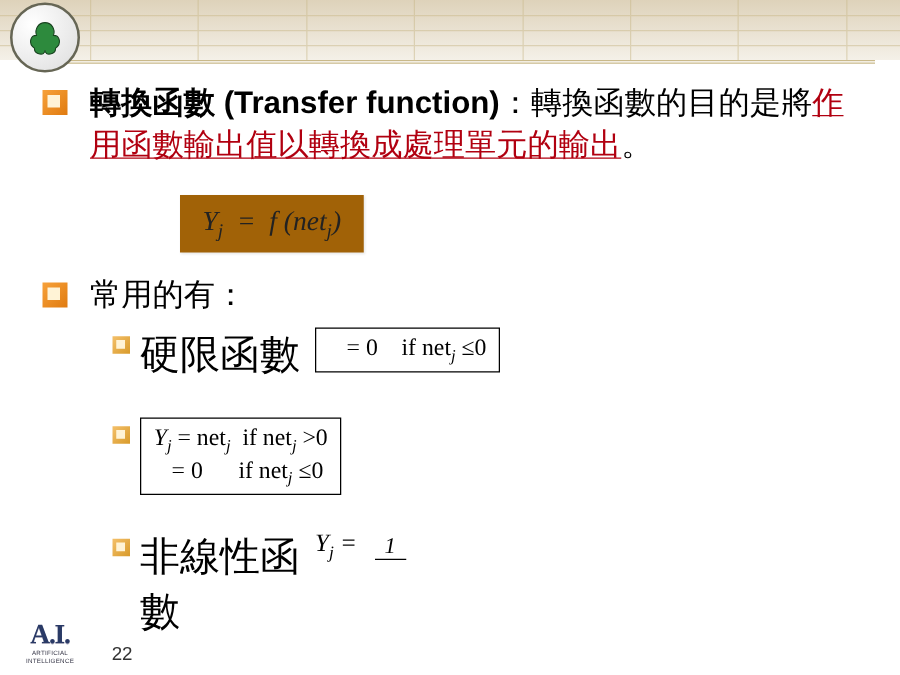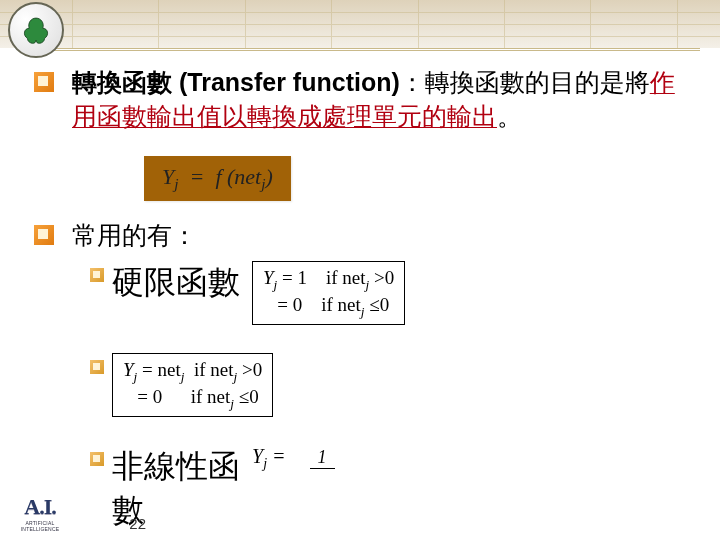--- a/index.html
+++ b/index.html
@@ -139,38 +139,37 @@
   }
   .cond-box .row { white-space: nowrap; }
   .ital { font-style: italic; }
   sub { font-size: 0.7em; font-style: italic; }
   .frac-formula {
     font-family: "Times New Roman", serif;
     font-style: italic;
     font-size: 20px;
     display: inline-flex;
     align-items: center;
-    gap: 24px;
+    gap: 14px;
   }
   .frac {
     display: inline-flex;
     flex-direction: column;
     align-items: center;
     font-size: 18px;
   }
   .frac .num { border-bottom: 1px solid #000; padding: 0 8px; }
   .frac .den { padding: 0 4px; }
   .footer {
     position: absolute;
     bottom: 8px;
     left: 0; right: 0;
     display: flex;
     align-items: flex-end;
     padding: 0 18px 0 14px;
-    gap: 40px;
   }
   .ai-logo {
     width: 52px;
     text-align: center;
   }
   .ai-logo .ai-text {
     font-family: "Times New Roman", serif;
     font-weight: bold;
     font-size: 22px;
     letter-spacing: -1px;
@@ -247,21 +246,20 @@
     <div class="bullet-icon"></div>
     <div class="main-text">常用的有：</div>
   </div>
 
   <div class="sub-list">
 
     <div class="sub-row">
       <div class="sub-bullet-icon"></div>
       <div class="sub-label">硬限函數</div>
       <div class="cond-box">
-        <div class="row"><span class="ital">Y</span><sub>j</sub> = 1&nbsp;&nbsp;&nbsp;&nbsp;if net<sub>j</sub> &gt;0</div>
         <div class="row">&nbsp;&nbsp;&nbsp;= 0&nbsp;&nbsp;&nbsp;&nbsp;if net<sub>j</sub> ≤0</div>
       </div>
     </div>
 
     <div class="sub-row">
       <div class="sub-bullet-icon"></div>
       <div class="cond-box">
         <div class="row"><span class="ital">Y</span><sub>j</sub> = net<sub>j</sub>&nbsp;&nbsp;if net<sub>j</sub> &gt;0</div>
         <div class="row">&nbsp;&nbsp;&nbsp;= 0&nbsp;&nbsp;&nbsp;&nbsp;&nbsp;&nbsp;if net<sub>j</sub> ≤0</div>
       </div>

